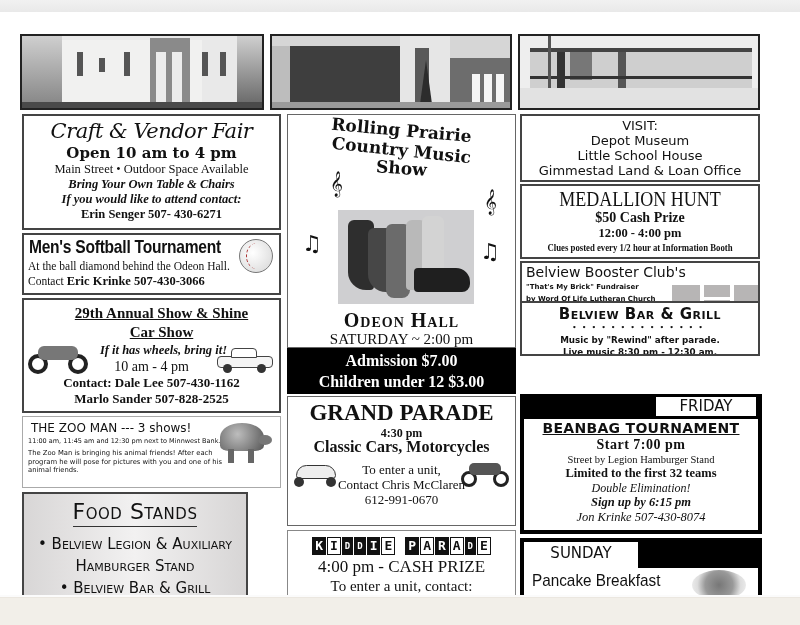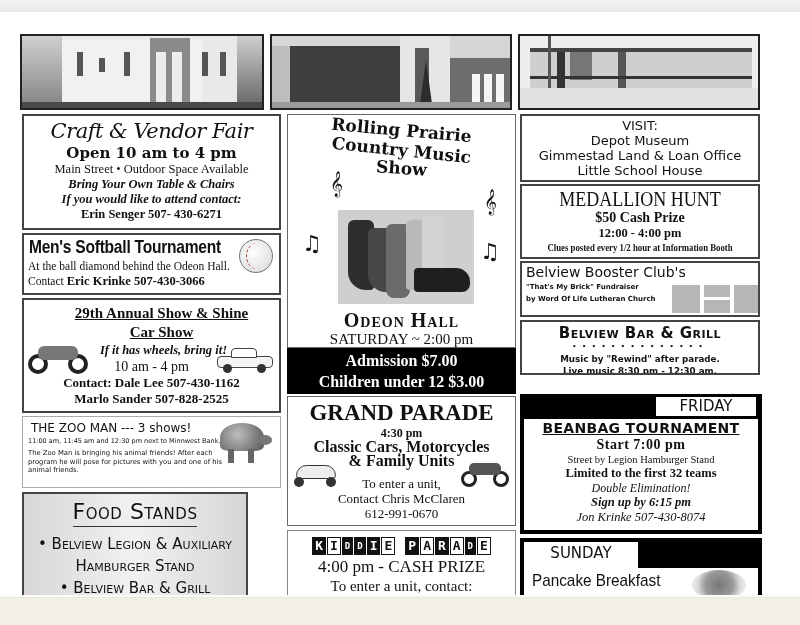--- a/index.html
+++ b/index.html
@@ -230,21 +230,20 @@
 
 <div class="admission" style="left:287px; top:348px; width:229px; height:46px; padding-top:2px;">
   <div>Admission $7.00</div>
   <div>Children under 12 $3.00</div>
 </div>
 
 <div class="box" style="left:287px; top:396px; width:229px; height:130px; border-width:1.5px; border-color:#666;">
   <div class="parade-title">GRAND PARADE</div>
   <div class="parade-time">4:30 pm</div>
   <div class="parade-units">Classic Cars, Motorcycles</div>
-  <div class="parade-units">&amp; Family Units</div>
   <div class="parade-contact" style="margin-top:8px;">To enter a unit,</div>
   <div class="parade-contact">Contact Chris McClaren</div>
   <div class="parade-contact">612-991-0670</div>
   <div style="position:absolute; left:4px; top:62px; width:50px; height:30px;">
     <div style="position:absolute; left:4px; top:6px; width:40px; height:14px; background:#eee; border:1.5px solid #333; border-radius:12px 12px 4px 4px;"></div>
     <div style="position:absolute; left:2px; top:18px; width:10px; height:10px; border-radius:50%; background:#333;"></div>
     <div style="position:absolute; left:34px; top:18px; width:10px; height:10px; border-radius:50%; background:#333;"></div>
   </div>
   <div style="position:absolute; right:4px; top:60px; width:50px; height:32px;">
     <div style="position:absolute; left:0; top:14px; width:16px; height:16px; border-radius:50%; border:3px solid #222;"></div>
@@ -269,42 +268,42 @@
     <span class="kl dark" style="font-size:9px;">D</span>
     <span class="kl light">E</span>
   </div>
   <div class="kiddie-time">4:00 pm - CASH PRIZE</div>
   <div class="kiddie-enter">To enter a unit, contact:</div>
 </div>
 
 <div class="box" style="left:520px; top:114px; width:240px; height:68px;">
   <div class="visit visit-head">VISIT:</div>
   <div class="visit">Depot Museum</div>
+  <div class="visit">Little School House</div>
   <div class="visit">Gimmestad Land &amp; Loan Office</div>
-  <div class="visit">Little School House</div>
 </div>
 
 <div class="box" style="left:520px; top:184px; width:240px; height:75px;">
   <div class="med-title">MEDALLION HUNT</div>
   <div class="med-prize">$50 Cash Prize</div>
   <div class="med-time">12:00 - 4:00 pm</div>
   <div class="med-clues">Clues posted every 1/2 hour at Information Booth</div>
 </div>
 
 <div class="box" style="left:520px; top:261px; width:240px; height:56px;">
   <div class="booster-title">Belview Booster Club's</div>
   <div class="booster-line">"That's My Brick" Fundraiser</div>
   <div class="booster-line">by Word Of Life Lutheran Church</div>
   <div class="thumb" style="left:150px; top:22px; width:28px; height:28px;"></div>
   <div class="thumb" style="left:182px; top:22px; width:26px; height:12px;"></div>
   <div class="thumb" style="left:182px; top:37px; width:26px; height:13px;"></div>
   <div class="thumb" style="left:212px; top:22px; width:24px; height:28px;"></div>
 </div>
 
-<div class="box" style="left:520px; top:320px; width:240px; height:55px;">
+<div class="box" style="left:520px; top:301px; width:240px; height:55px;">
   <div class="bar-title">Belview Bar &amp; Grill</div>
   <div class="bar-dots">••••••••••••••</div>
   <div class="bar-line" style="margin-top:2px;">Music by "Rewind" after parade.</div>
   <div class="bar-line">Live music 8:30 pm - 12:30 am.</div>
 </div>
 
 <div class="blackframe" style="left:520px; top:394px; width:242px; height:140px;">
   <div class="day-label" style="left:136px; top:3px; width:100px; height:19px;">FRIDAY</div>
   <div class="bean" style="left:4px; top:25px; width:234px; height:111px;">
     <div class="bean-title">BEANBAG TOURNAMENT</div>

